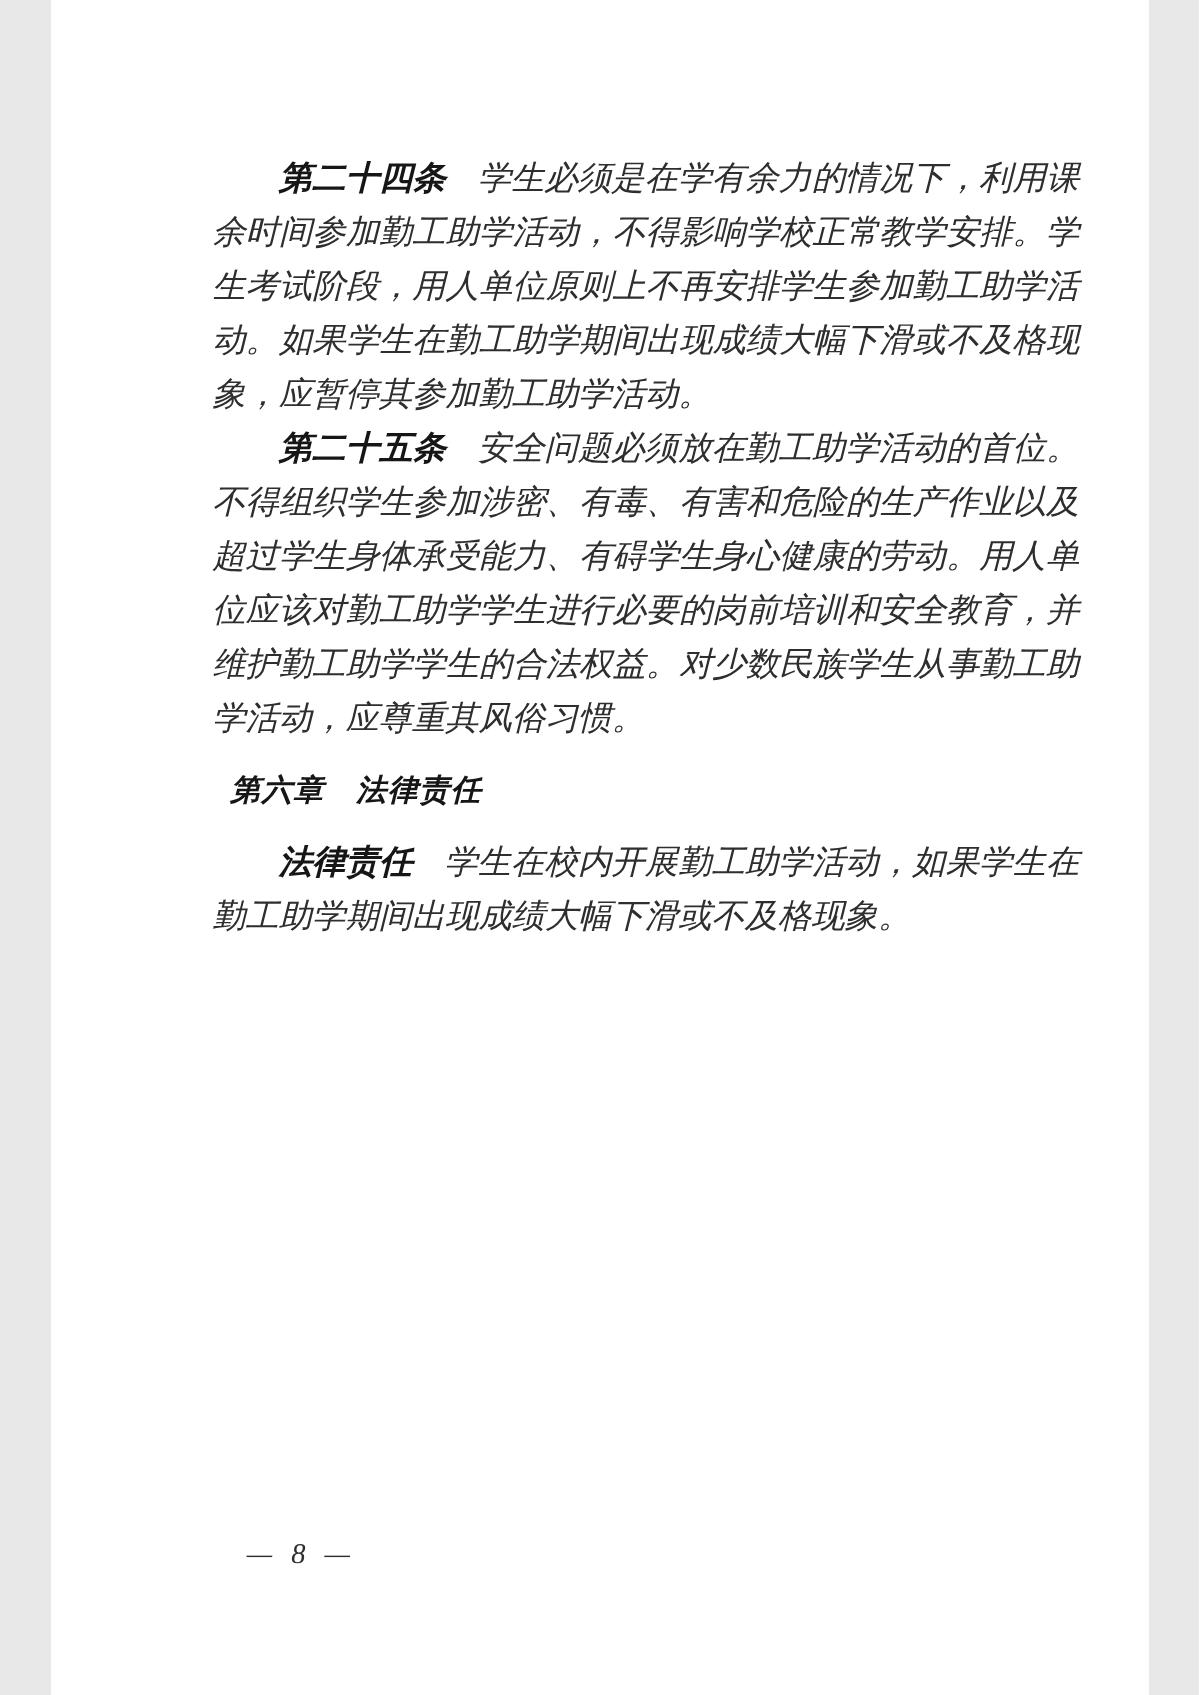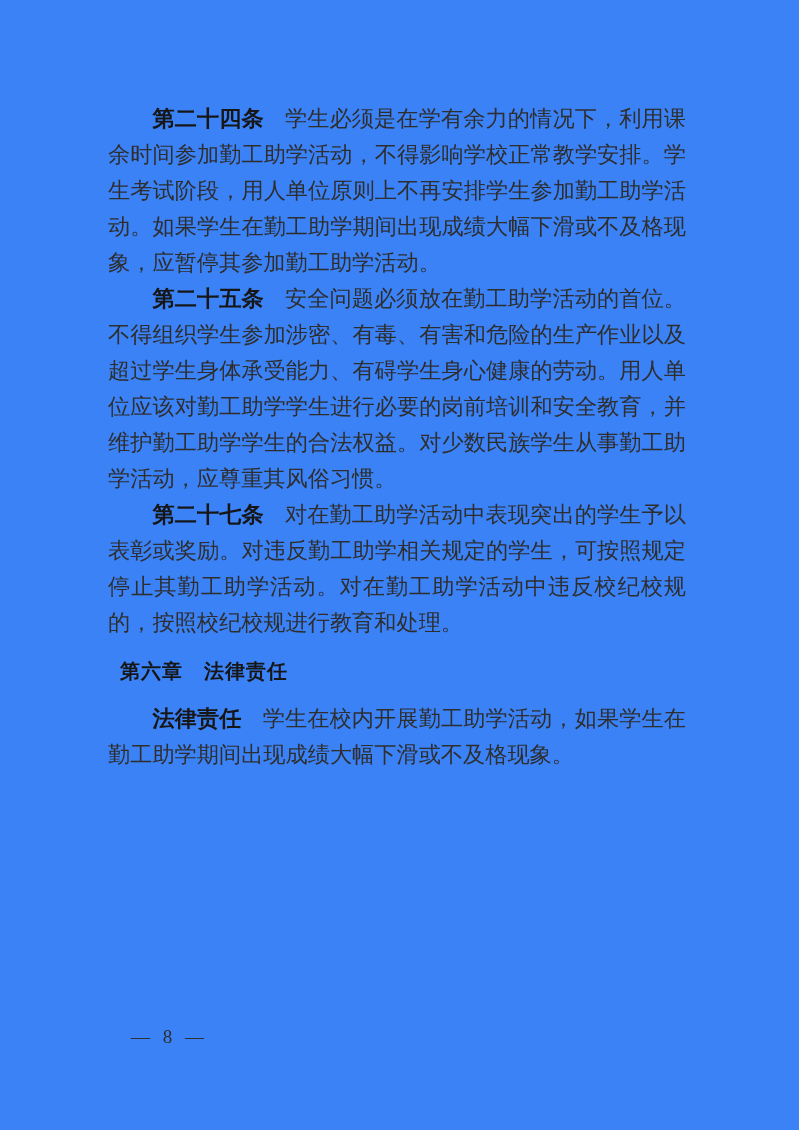--- a/index.html
+++ b/index.html
@@ -2,26 +2,27 @@
 <html lang="zh"><head>
 <meta charset="utf-8">
 <style>
   html, body {
     margin: 0;
     padding: 0;
     background: #e8e8e8;
   }
   .page {
     position: relative;
-    width: 799px;
+    width: 732px;
     height: 1130px;
     margin: 0 auto;
-    background: #3b82f6;
+    background: #ffffff;
     overflow: hidden;
     font-family: "Liberation Serif", "DejaVu Serif", serif;
+    font-style: italic;
   }
   .body-text {
     position: absolute;
     left: 108px;
     top: 101px;
     width: 578px;
     font-size: 22.2px;
     line-height: 36px;
     color: #2e2e2e;
     text-align: justify;
@@ -67,23 +68,20 @@
 
     <p class="article">
       <span class="article-number">第二十四条</span><span class="article-text">学生必须是在学有余力的情况下，利用课余时间参加勤工助学活动，不得影响学校正常教学安排。学生考试阶段，用人单位原则上不再安排学生参加勤工助学活动。如果学生在勤工助学期间出现成绩大幅下滑或不及格现象，应暂停其参加勤工助学活动。</span>
     </p>
 
     <p class="article">
       <span class="article-number">第二十五条</span><span class="article-text">安全问题必须放在勤工助学活动的首位。不得组织学生参加涉密、有毒、有害和危险的生产作业以及超过学生身体承受能力、有碍学生身心健康的劳动。用人单位应该对勤工助学学生进行必要的岗前培训和安全教育，并维护勤工助学学生的合法权益。对少数民族学生从事勤工助学活动，应尊重其风俗习惯。</span>
     </p>
 
 
-    <p class="article">
-      <span class="article-number">第二十七条</span><span class="article-text">对在勤工助学活动中表现突出的学生予以表彰或奖励。对违反勤工助学相关规定的学生，可按照规定停止其勤工助学活动。对在勤工助学活动中违反校纪校规的，按照校纪校规进行教育和处理。</span>
-    </p>
 
     <h2 class="chapter-heading">第六章　法律责任</h2>
 
     <p class="article">
       <span class="article-number">法律责任</span><span class="article-text">学生在校内开展勤工助学活动，如果学生在勤工助学期间出现成绩大幅下滑或不及格现象。</span>
     </p>
 
   </div>
 
   <div class="footer">— 8 —</div>

